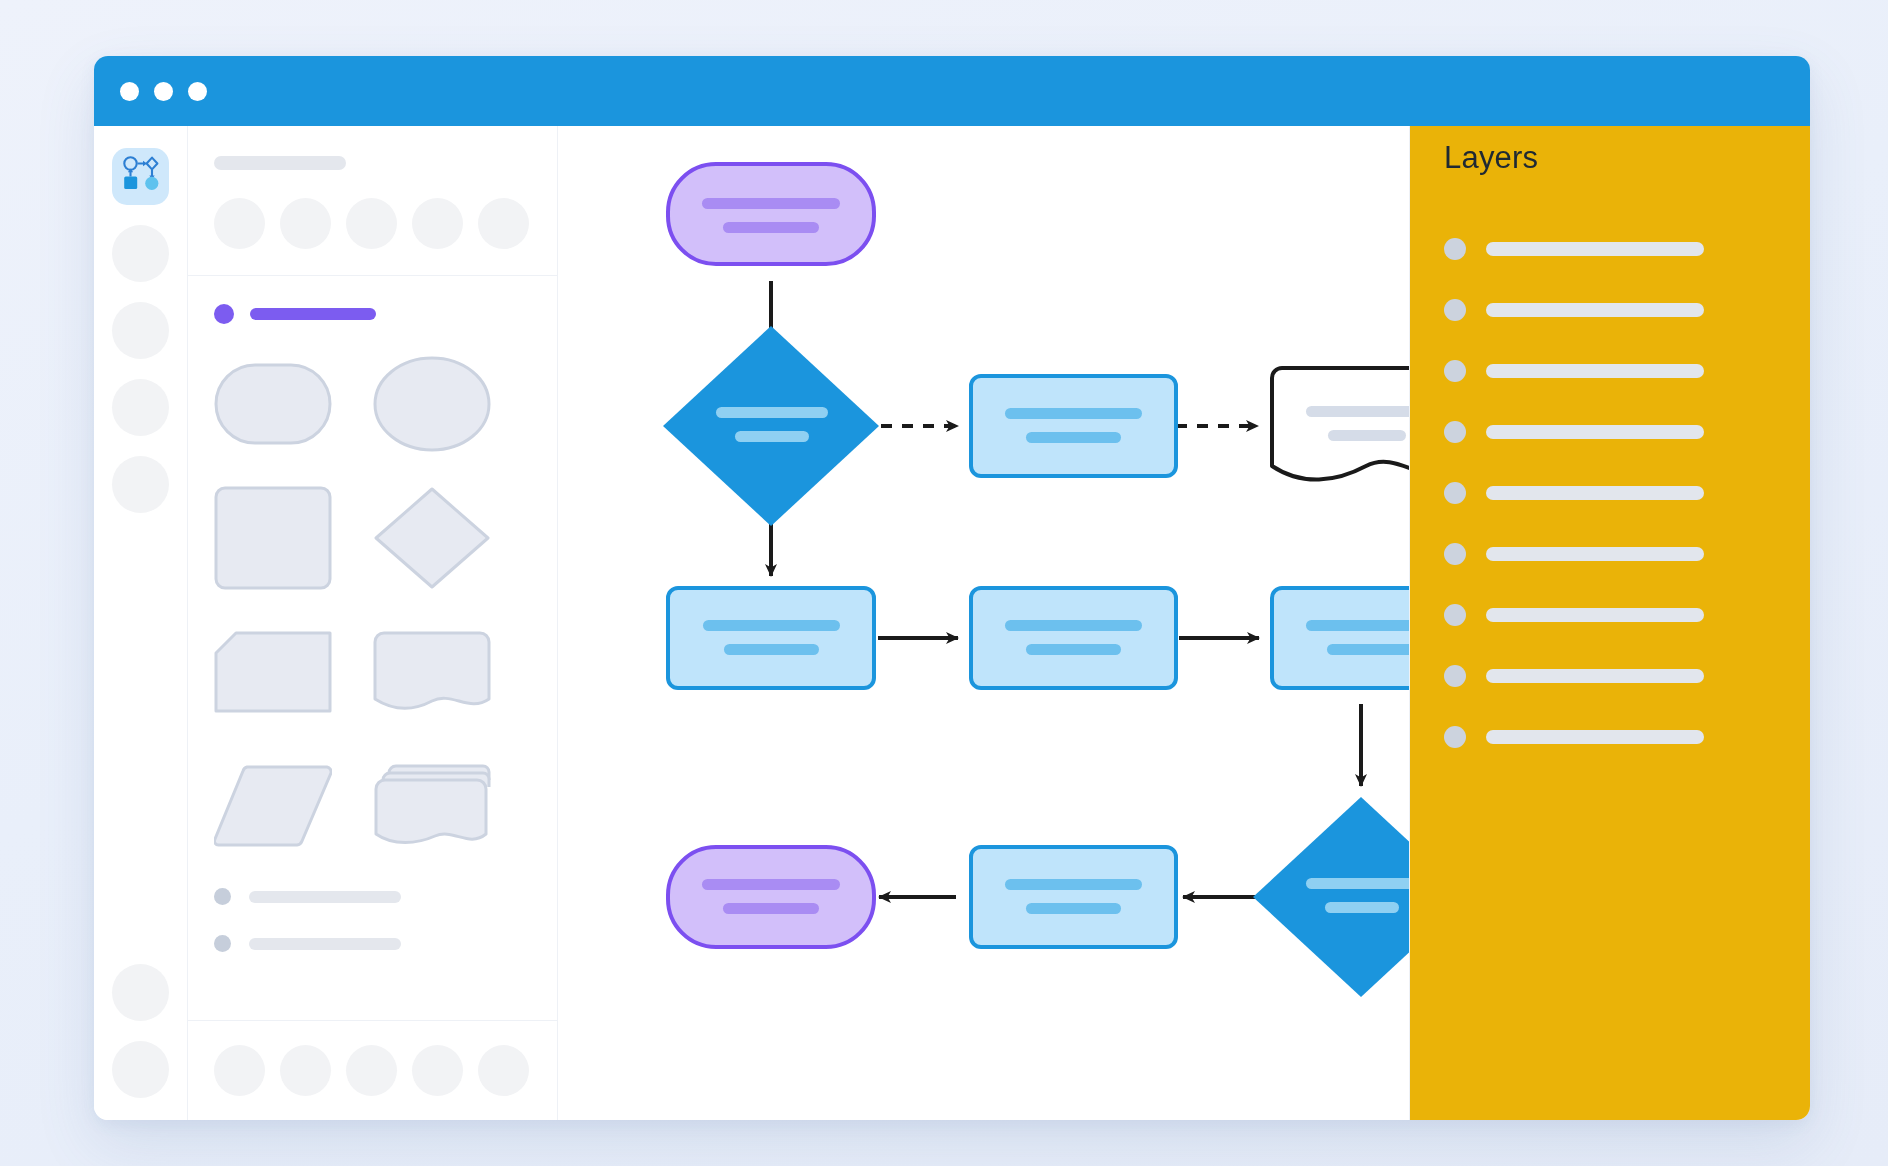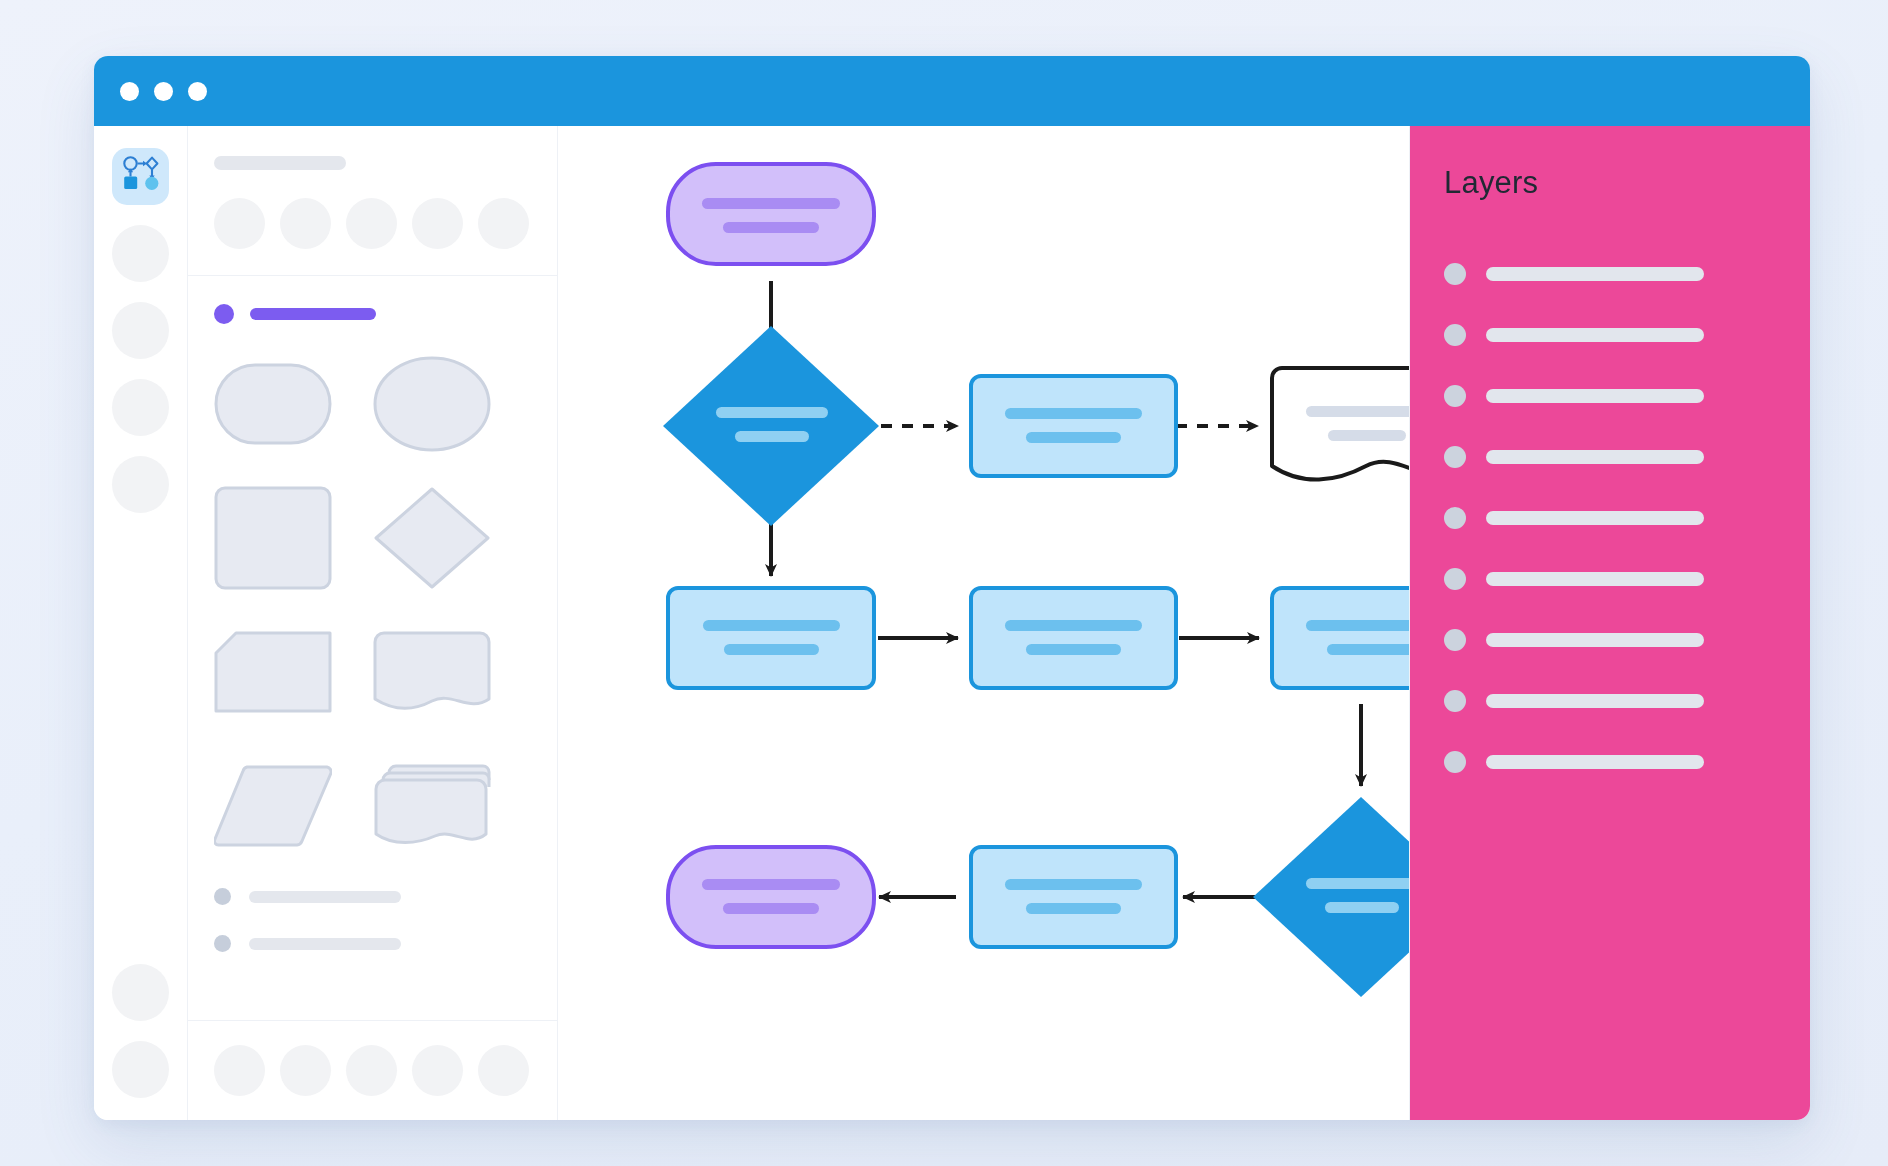--- a/index.html
+++ b/index.html
@@ -106,22 +106,22 @@
     border-right: 1px solid #eef1f6;
     min-width: 0; overflow: hidden;
   }
   #canvas-svg { position: absolute; left: 0; top: 0; }
 
   .node-line { fill-opacity: 1; }
 
   
   #layers-panel {
     width: 400px; flex: 0 0 400px;
-    background: #ec4899;
-    padding: 39px 34px;
+    background: #eab308;
+    padding: 14px 34px;
   }
   #layers-title {
     font-size: 31px; color: #1f2933; font-weight: 400;
     letter-spacing: 0.2px;
   }
   #layers-list { margin-top: 42px; }
   .layer-row { display: flex; align-items: center; gap: 20px; height: 61px; }
   .layer-dot { width: 22px; height: 22px; border-radius: 50%; background: #ccd3de; flex: 0 0 auto; }
   .layer-bar { width: 218px; height: 14px; border-radius: 7px; background: #e2e6ed; }
 </style>

